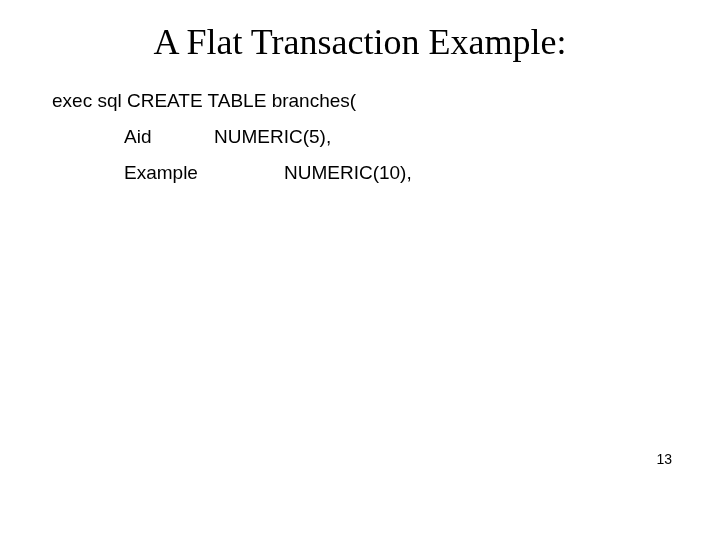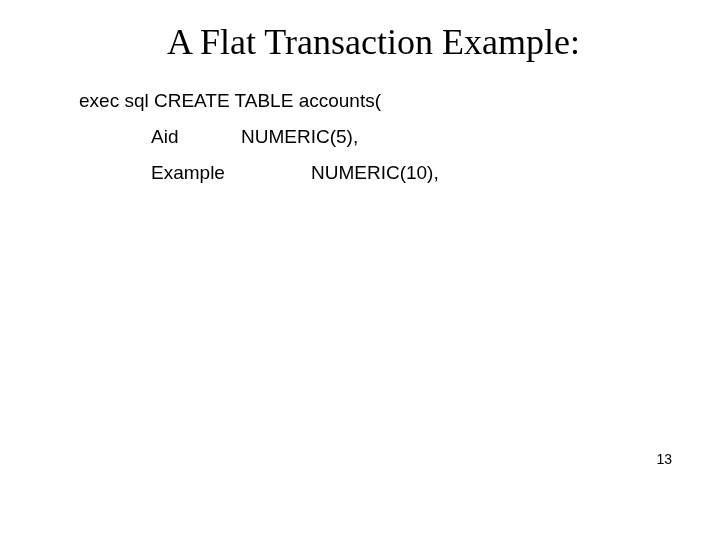--- a/index.html
+++ b/index.html
@@ -11,21 +11,20 @@
     font-family: "Times New Roman", Times, serif;
     color: #000000;
     position: relative;
     overflow: hidden;
   }
   .slide {
     width: 720px;
     height: 480px;
     position: relative;
     box-sizing: border-box;
-    padding-left: 27px;
   }
   .title {
     text-align: center;
     font-size: 36px;
     line-height: 1.15;
     padding-top: 22px;
     font-weight: normal;
   }
   .body {
     font-family: Verdana, Geneva, Tahoma, sans-serif;
@@ -56,21 +55,21 @@
 <body>
 
 <div class="slide">
 
   <div class="title">
     <div>A Flat Transaction Example:</div>
   </div>
 
   <div class="body">
 
-    <div class="row">exec sql CREATE TABLE accounts(</div>
+    <div class="row">exec sql CREATE TABLE branches(</div>
 
     <div class="row indent1"><span class="col-type" style="width:90px">Aid</span><span>NUMERIC(5),</span></div>
 
 
     <div class="row indent1"><span class="col-type" style="width:160px">Example</span><span>NUMERIC(10),</span></div>
 
 
 
   </div>
 

